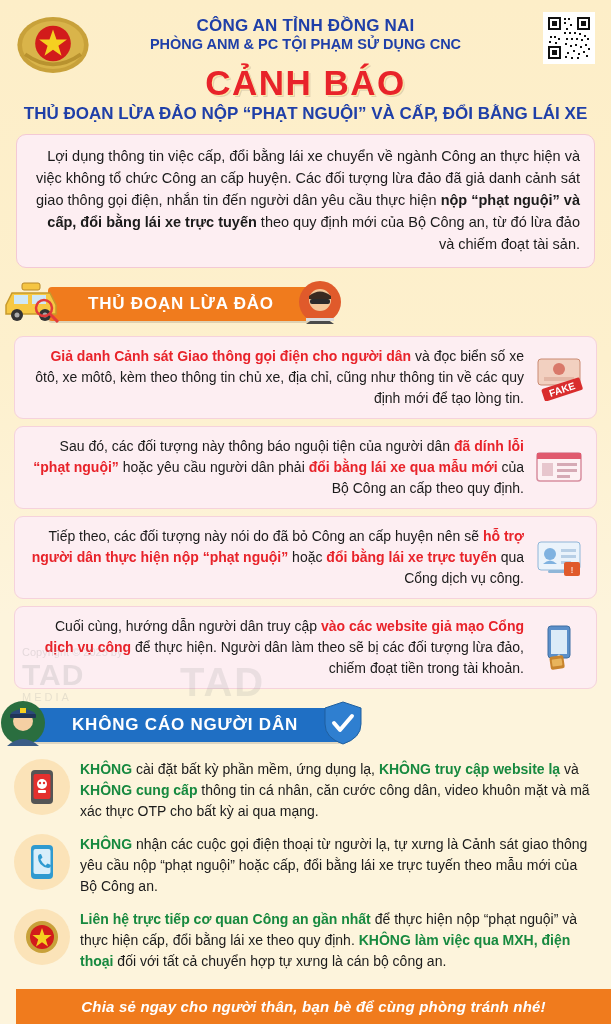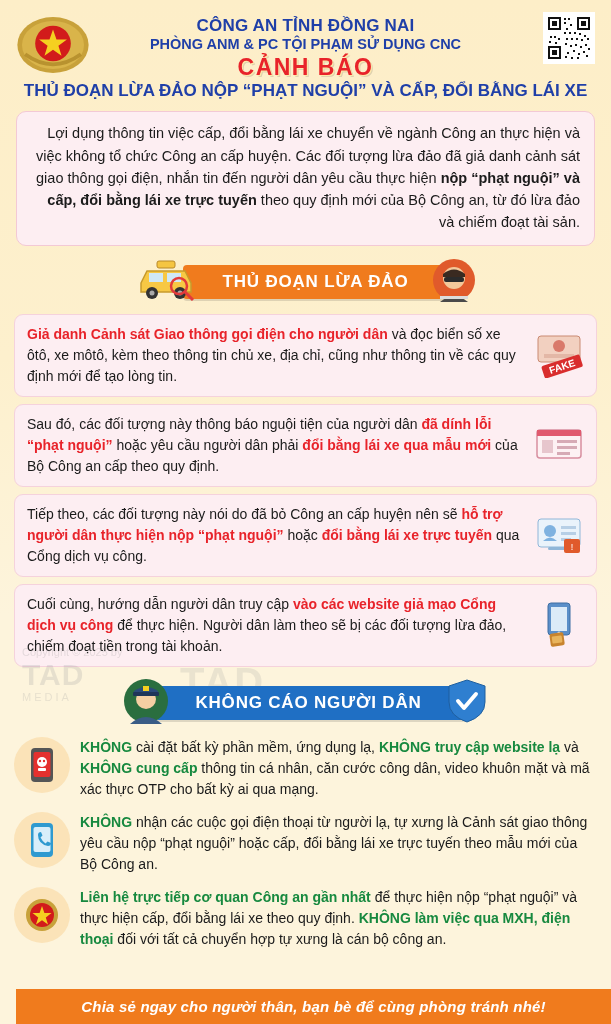--- a/index.html
+++ b/index.html
@@ -45,25 +45,25 @@
     letter-spacing: .2px;
     line-height: 1.15;
   }
   .org-line2 {
     color: #1f3fa8;
     font-weight: bold;
     font-size: 14.5px;
     line-height: 1.2;
   }
   .warn-title {
-    font-size: 23px;
+    font-size: 35px;
     font-weight: bold;
     color: #e8232a;
     letter-spacing: 1.5px;
-    margin-top: 2px;
+    margin-top: 12px;
     line-height: 1.05;
     text-shadow: 1px 1px 0 #ffe9a8, 2px 2px 0 rgba(0,0,0,.12);
   }
   .sub-title {
     font-size: 17px;
     font-weight: bold;
     color: #1f3fa8;
     margin-top: 2px;
     line-height: 1.2;
     padding: 0 6px;
@@ -80,21 +80,20 @@
     font-size: 14.5px;
     line-height: 1.52;
     color: #1b1b1b;
   }
   .intro b { font-weight: bold; }
 
   
   .banner {
     display: flex;
     align-items: center;
-    justify-content: center;
     margin: 12px 0 8px 0;
     position: relative;
     height: 48px;
   }
   .banner .ribbon {
     background: #f07b1d;
     color: #fff;
     font-weight: bold;
     font-size: 17px;
     letter-spacing: .8px;
@@ -110,20 +109,21 @@
   .tricks { margin: 0 14px; }
   .trick {
     display: flex;
     align-items: center;
     background: #fdeef2;
     border: 1px solid #f5d2dc;
     border-radius: 9px;
     padding: 9px 8px 9px 12px;
     margin-bottom: 7px;
     min-height: 64px;
+    text-align: right;
   }
   .trick .txt {
     flex: 1;
     font-size: 14px;
     line-height: 1.5;
     color: #1b1b1b;
   }
   .trick .ic {
     width: 58px;
     min-width: 58px;

